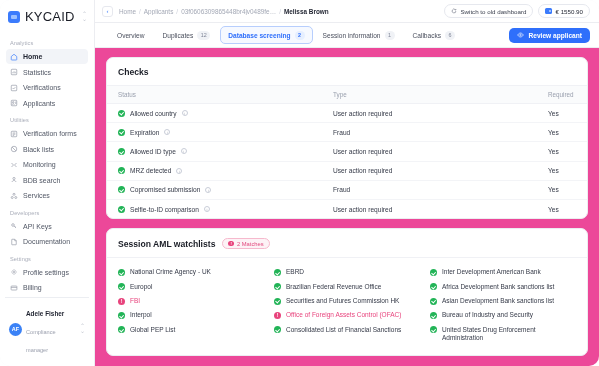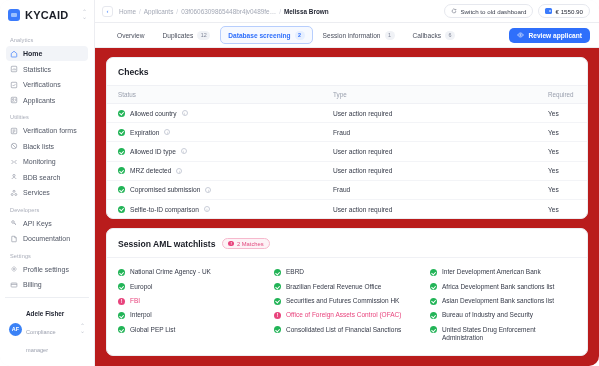--- a/index.html
+++ b/index.html
@@ -43,22 +43,22 @@
   }
   .brand-mark::after {
     content: "";
     position: absolute;
     left: 3px; top: 4px;
     width: 6px; height: 4px;
     border-radius: 1px;
     background: #9cc0ff;
   }
   .brand-name {
-    font-size: 11px;
-    font-weight: bold;
+    font-size: 13px;
+    font-weight: normal;
     color: #1a1d26;
     letter-spacing: 0.2px;
   }
   .brand-caret {
     margin-left: auto;
     color: #c3c7d1;
     font-size: 6px;
     line-height: 5px;
     text-align: center;
   }
@@ -224,21 +224,21 @@
     font-weight: bold;
     padding: 4px 8px;
     border-radius: 5px;
     white-space: nowrap;
   }
 
   .content {
     flex: 1 1 auto;
     padding: 9px 11px 0 11px;
     overflow: hidden;
-    background: #b91c1c;
+    background: #ec4899;
   }
 
   .card {
     background: #fff;
     border: 1px solid #ecedf1;
     border-radius: 7px;
     margin-bottom: 9px;
     overflow: hidden;
   }
   .card-title {

